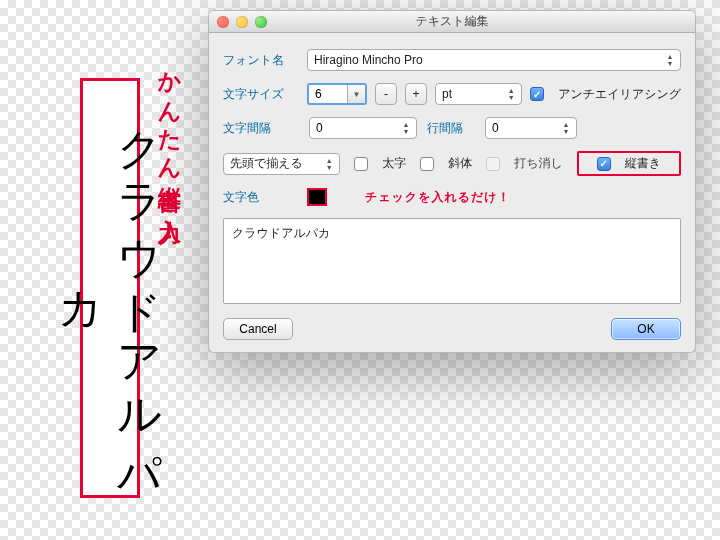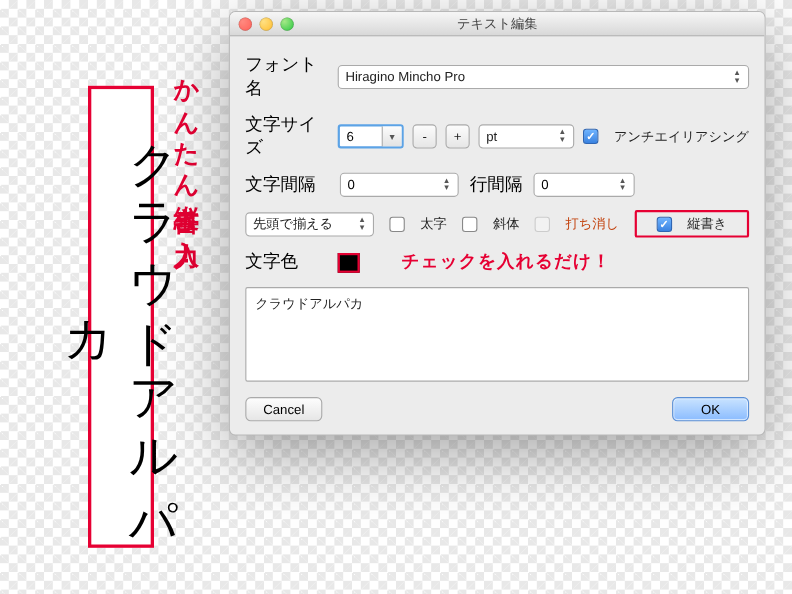--- a/index.html
+++ b/index.html
@@ -62,51 +62,51 @@
   text-align: center;
 }
 .traffic { position: absolute; left: 8px; display: flex; gap: 7px; }
 .tl { width: 12px; height: 12px; border-radius: 50%; box-shadow: inset 0 0 1px rgba(0,0,0,0.5); }
 .red { background: radial-gradient(circle at 30% 30%, #ff8a80, #ff5f57); }
 .yel { background: radial-gradient(circle at 30% 30%, #ffe082, #ffbd2e); }
 .grn { background: radial-gradient(circle at 30% 30%, #a5e887, #28c840); }
 .titlebar .title { margin: 0 auto; font-size: 12px; color: #444; }
 .dlg-body { padding: 16px 14px 12px; font-size: 12px; color: #222; }
 .row { display: flex; align-items: center; margin-bottom: 12px; gap: 8px; }
-.lbl { width: 76px; font-size: 16px; color: #000000; }
+.lbl { width: 76px; font-size: 12px; color: #0369a1; }
 .select, .combo, .numbox, .textbox {
   border: 1px solid #aaa; border-radius: 4px; background: #fff; height: 22px;
   display: inline-flex; align-items: center; padding: 0 6px; font-size: 12px; position: relative;
 }
 .select { flex: 1; box-shadow: inset 0 1px 0 rgba(255,255,255,0.8); }
 .blue-outline { border: 2px solid #5ca3e6 !important; border-radius: 3px; }
 .arrows {
   position: absolute; right: 2px; top: 1px; width: 16px; height: 18px;
   display: flex; flex-direction: column; align-items: center; justify-content: center;
   font-size: 8px; color: #555; line-height: 8px;
 }
 .updn { font-size: 7px; line-height: 7px; }
 .combo { width: 60px; justify-content: flex-start; padding-right: 22px; }
 .combo .dd { position: absolute; right: 0; top: 0; width: 18px; height: 100%; border-left: 1px solid #aaa; background: linear-gradient(#fcfcfc,#e3e3e3); display:flex; align-items:center; justify-content:center; font-size:8px; color:#555;}
 .btn-sq { width: 22px; height: 22px; border: 1px solid #aaa; border-radius: 4px; background: linear-gradient(#fcfcfc,#e6e6e6); display:inline-flex; align-items:center; justify-content:center; font-size:12px;}
 .unit { width: 84px; }
 .check { display:flex; align-items:center; gap:14px; font-size:12px;}
 .cb { width: 14px; height: 14px; border: 1px solid #888; border-radius: 3px; background: #fff; display:inline-flex; align-items:center; justify-content:center; font-size:11px;}
 .cb.on { background: linear-gradient(#6fb4ff,#3a82e0); border-color:#2f66b3; color:#fff;}
 .cb.on::after { content:"✓"; font-size:10px; font-weight:bold;}
-.disabled { color:#c2410c; }
+.disabled { color:#404040; }
 .disabled .cb { background:#f2f2f2; border-color:#ccc; }
 .numbox { width: 108px; justify-content:flex-start; padding-right:20px;}
 .numbox.wide { width: 92px;}
 .rowspacing { display:flex; align-items:center; gap:10px; margin-bottom:12px;}
 .rowspacing .numbox input, .numbox input, .combo input { border:none; outline:none; width:100%; font-size:12px; background:transparent;}
 .alignsel { width:120px; padding-right:7px; }
 .highlight-box { border: 2px solid #e60033; padding: 2px 18px; display:inline-flex; align-items:center; border-radius:2px;}
 .color-swatch { width:20px; height:18px; background:#000; border:2px solid #e60033; display:inline-block;}
-.annot2 { color:#e60033; font-weight:bold; font-size:16px; margin-left:30px; letter-spacing:1px;}
+.annot2 { color:#e60033; font-weight:bold; font-size:12px; margin-left:30px; letter-spacing:1px;}
 .textout {
   margin-top: 8px; border:1px solid #aaa; background:#fff; height:86px; border-radius:2px; padding:6px 8px; font-size:12px; color:#222;
 }
 .btnrow { display:flex; justify-content:space-between; gap:10px; margin-top:14px;}
 .push { min-width:70px; height:22px; border:1px solid #aaa; border-radius:5px; background:linear-gradient(#fdfdfd,#e6e6e6); font-size:12px; display:inline-flex; align-items:center; justify-content:center;}
 .push.primary { background:linear-gradient(#c9e3ff,#8bbcff); border-color:#5a8fd6; color:#000; box-shadow: inset 0 0 0 1px rgba(255,255,255,0.6);}
 </style>
 </head>
 <body>
 

